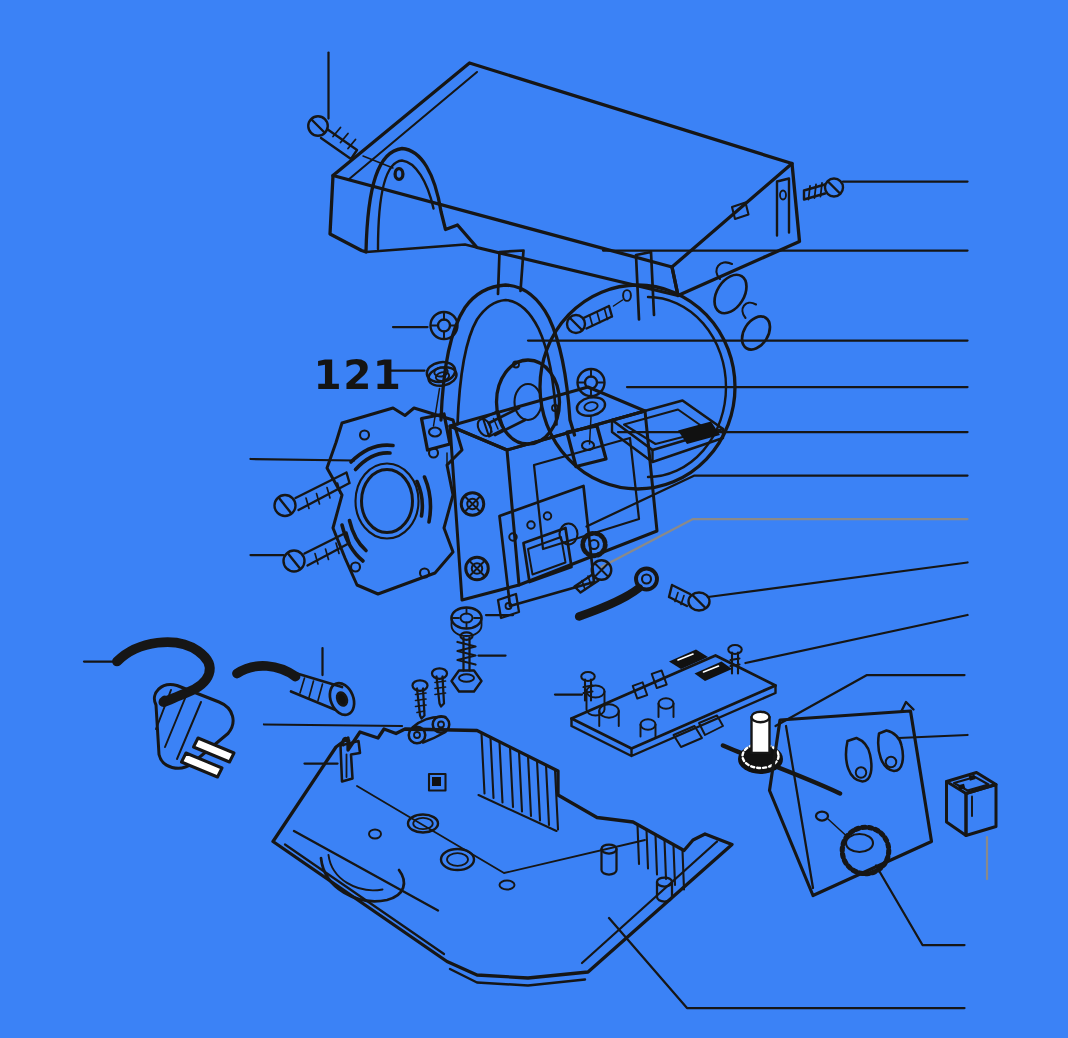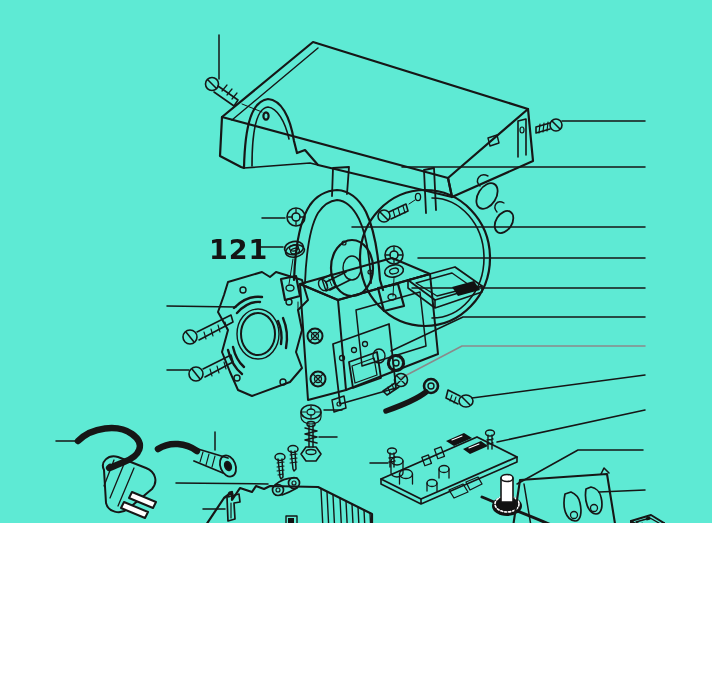--- a/index.html
+++ b/index.html
@@ -1,16 +1,16 @@
 <!DOCTYPE html>
 <html><head>
 <meta charset="utf-8">
 <style>
   html,body{margin:0;padding:0;background:#ffffff;}
-  .stage{position:relative;width:712px;height:523px;background:#5eead4;overflow:hidden;
+  .stage{position:relative;width:712px;height:692px;background:#3b82f6;overflow:hidden;
          font-family:"DejaVu Sans","Liberation Sans",sans-serif;}
   svg{display:block;}
   .part-label{font-family:"DejaVu Sans","Liberation Sans",sans-serif;font-weight:bold;
               font-size:27px;fill:#141414;letter-spacing:1px;}
 </style>
 </head>
 <body>
 
 <div class="stage">
 <svg width="712" height="692" viewBox="0 0 712 692">

